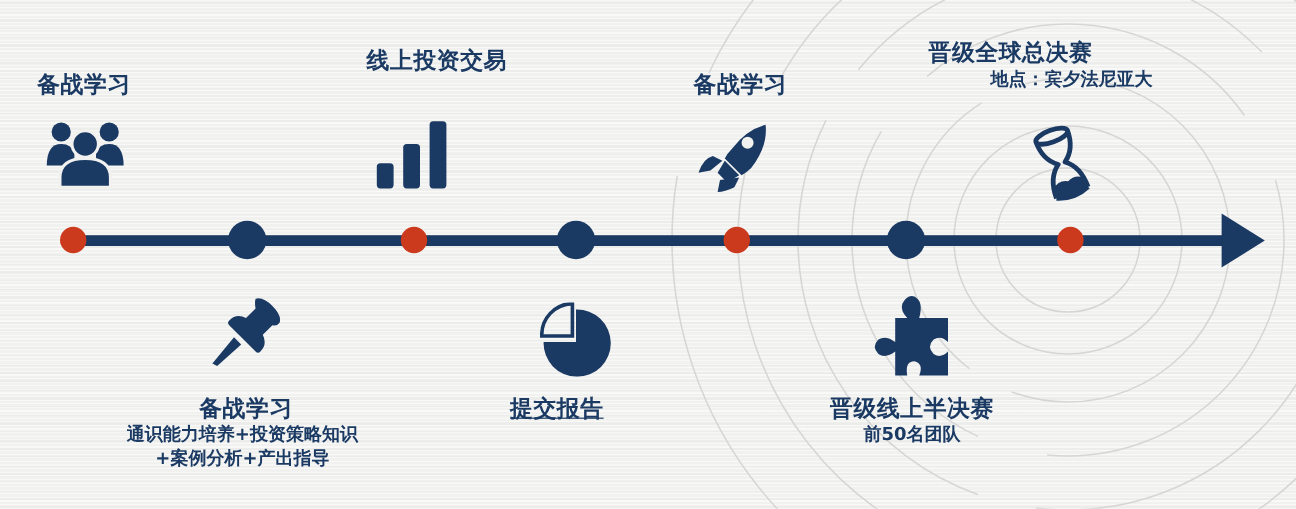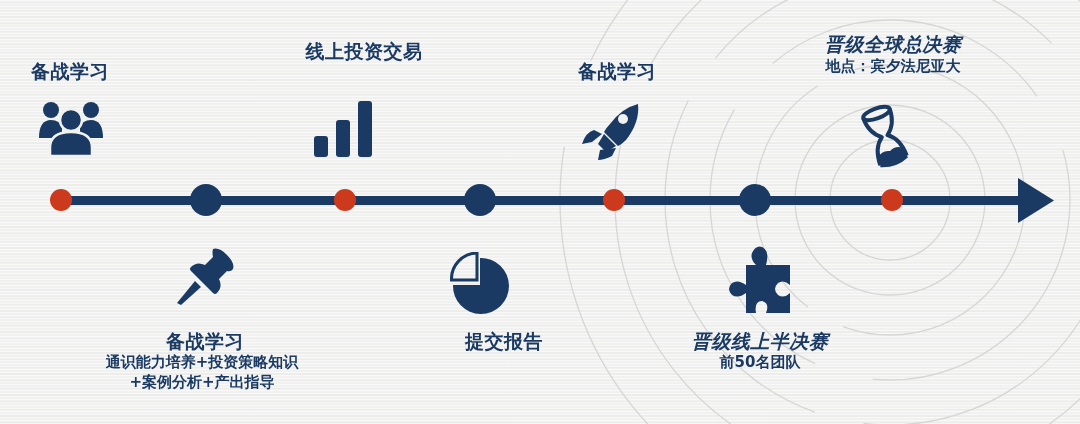--- a/index.html
+++ b/index.html
@@ -82,40 +82,40 @@
       <rect x="1" y="36" width="14" height="21" rx="3"></rect>
       <rect x="23" y="20" width="14" height="37" rx="3"></rect>
       <rect x="45" y="1" width="14" height="56" rx="3"></rect>
     </g>
   </svg>
 
   <svg class="icon" style="left:450px;top:252px;" width="62" height="62" viewBox="0 0 62 62">
     <path d="M30 6 A28 28 0 1 1 3 33 L30 33 Z" fill="#1b3a63"></path>
     <path d="M25 1 L25 28 L-0.5 28 A26 26 0 0 1 25 1 Z" fill="none" stroke="#1b3a63" stroke-width="3" transform="translate(2,0)"></path>
   </svg>
-  <div class="label title" style="left:504px;top:330px;">提交报告</div>
+  <div class="label title" style="left:464px;top:330px;text-decoration:underline;">提交报告</div>
 
   <div class="label title" style="left:617px;top:60px;">备战学习</div>
   <svg class="icon" style="left:582px;top:102px;" width="58" height="60" viewBox="0 0 58 60">
     <g fill="#1b3a63">
       <path d="M56 2 Q58 20 44 38 Q40 42 36 44 L22 30 Q24 26 28 22 Q40 6 56 2 Z"></path>
       <path d="M20 32 L12 28 Q4 30 0 42 L10 40 Z"></path>
       <path d="M34 46 L30 54 Q22 58 16 58 L18 48 Z"></path>
       <path d="M22 32 L34 44 L24 50 L16 42 Z"></path>
     </g>
     <circle cx="41" cy="17" r="5" fill="#f1f1f0"></circle>
   </svg>
 
   <svg class="icon" style="left:726px;top:245px;" width="66" height="72" viewBox="0 0 66 72">
     <path fill="#1b3a63" d="M20 20 L30 20 Q24 14 26 8 Q30 0 36 2 Q44 6 40 20 L64 20 L64 40 Q58 34 52 38 Q46 44 52 50 Q58 54 64 48 L64 68 L40 68 Q44 58 36 56 Q28 56 30 68 L20 68 L20 48 Q12 54 6 50 Q0 44 6 38 Q12 34 20 40 Z"></path>
   </svg>
-  <div class="label title" style="left:760px;top:330px;font-style:italic;">晋级线上半决赛</div>
+  <div class="label title" style="left:760px;top:330px;">晋级线上半决赛</div>
   <div class="label sub" style="left:760px;top:353px;">前50名团队</div>
 
-  <div class="label title" style="left:893px;top:33px;font-style:italic;">晋级全球总决赛</div>
+  <div class="label title" style="left:842px;top:33px;">晋级全球总决赛</div>
   <div class="label sub" style="left:893px;top:57px;">地点：宾夕法尼亚大</div>
   <svg class="icon" style="left:852px;top:104px;" width="66" height="66" viewBox="0 0 66 66">
     <g transform="rotate(-20 33 33)" fill="none" stroke="#1b3a63" stroke-width="4" stroke-linejoin="round">
       <ellipse cx="33" cy="8" rx="14" ry="5"></ellipse>
       <path d="M19 8 Q19 24 30 32 Q19 40 19 58"></path>
       <path d="M47 8 Q47 24 36 32 Q47 40 47 58"></path>
       <path d="M19 58 Q33 64 47 58"></path>
     </g>
     <g transform="rotate(-20 33 33)" fill="#1b3a63">
       <path d="M19 50 Q26 44 33 48 Q40 44 47 50 L47 58 Q33 64 19 58 Z"></path>

